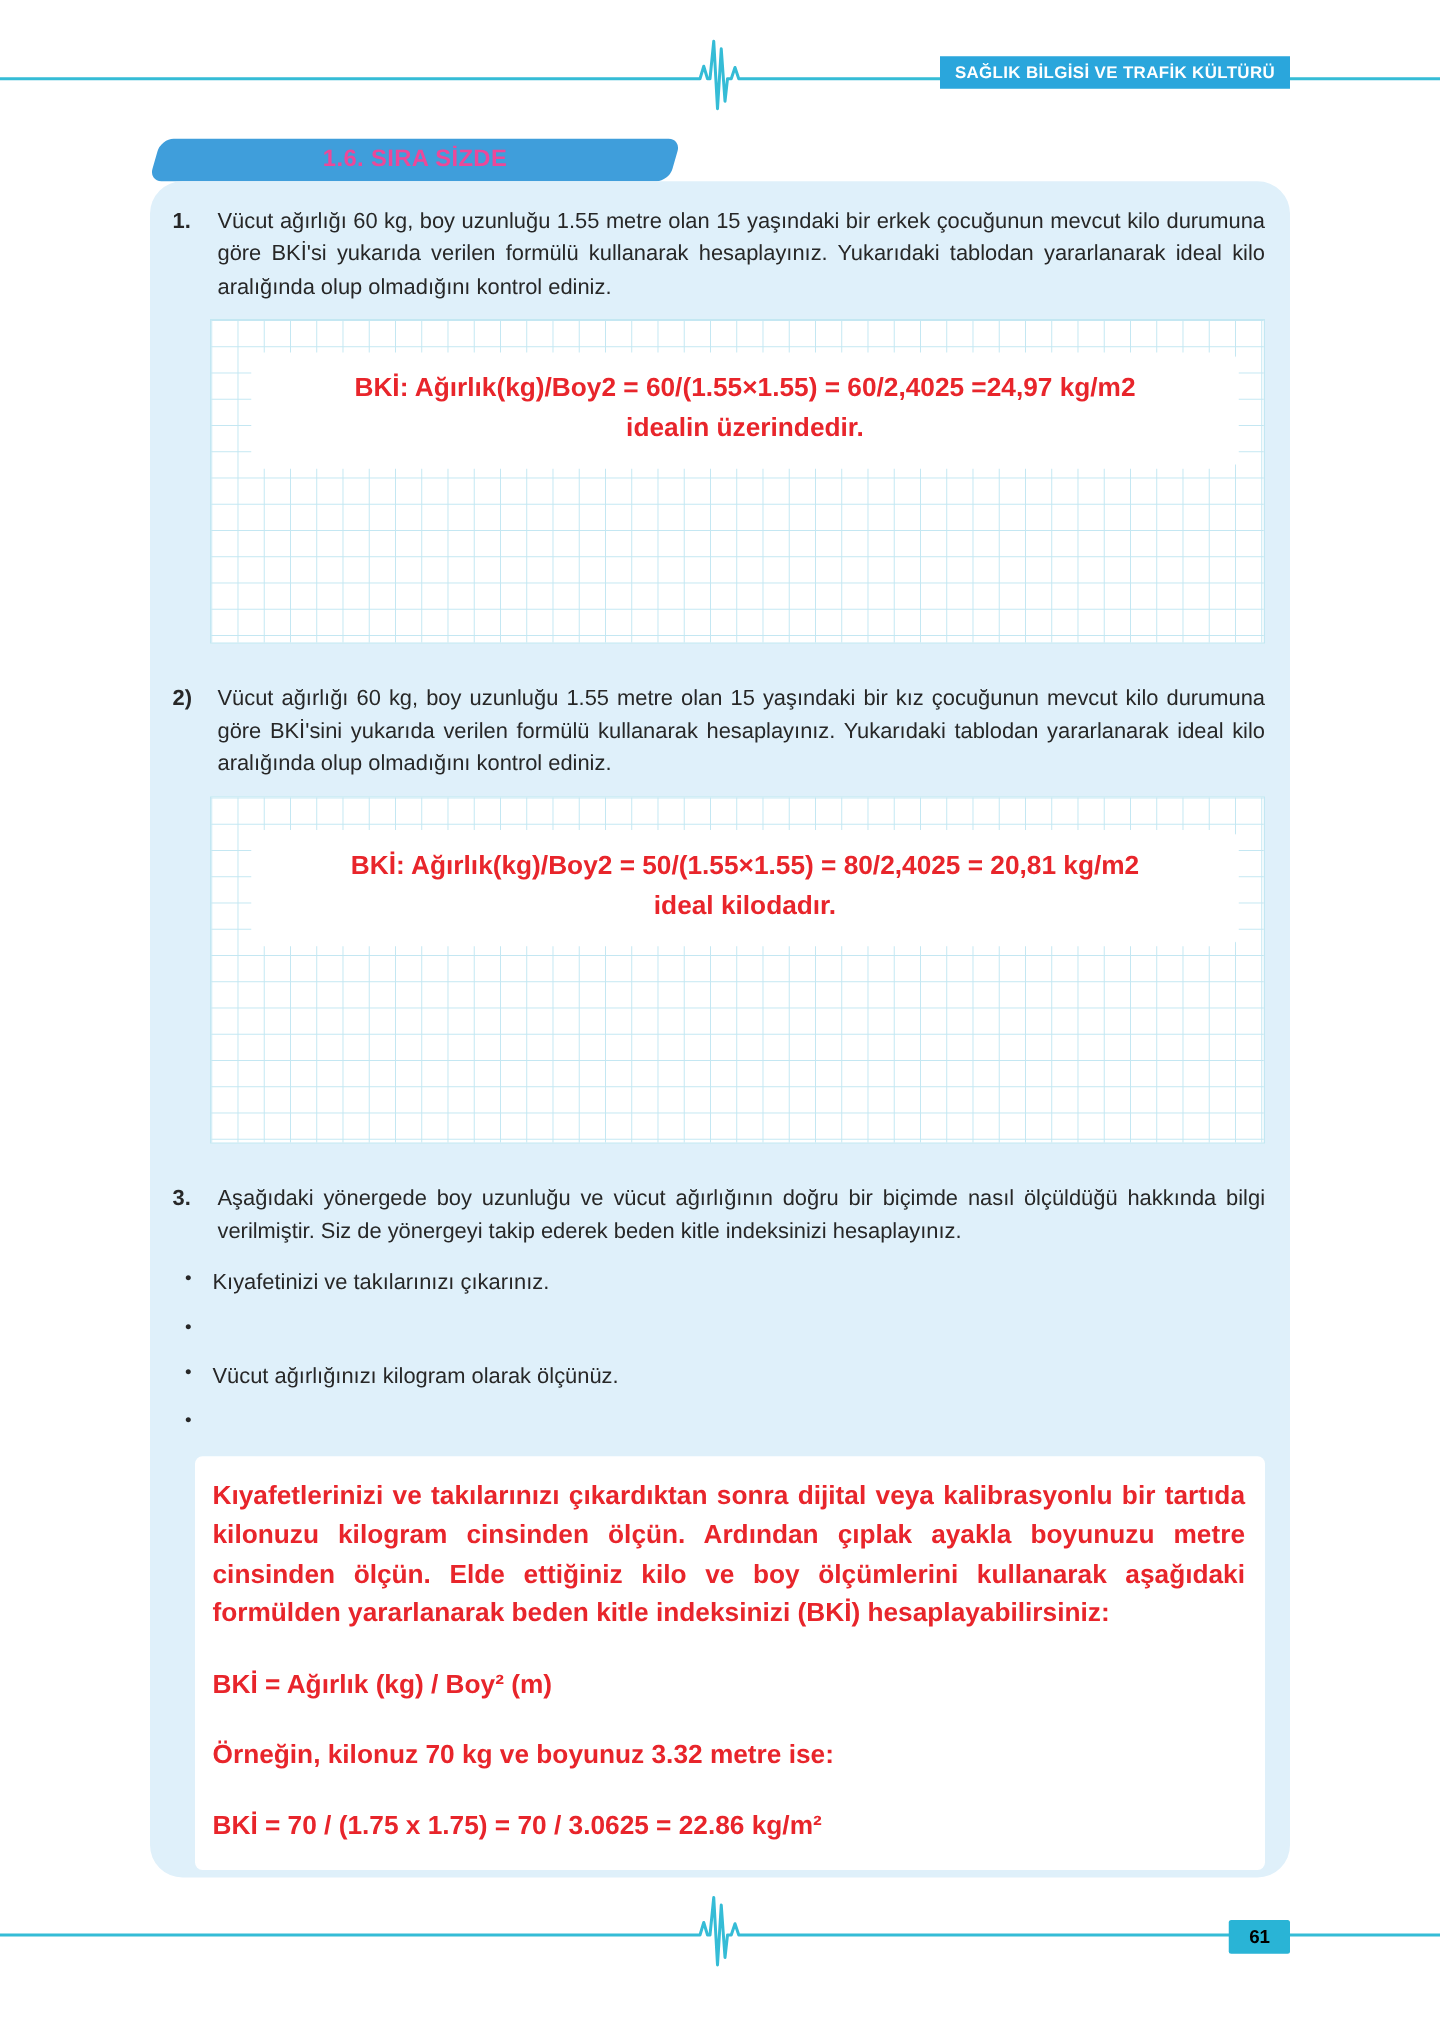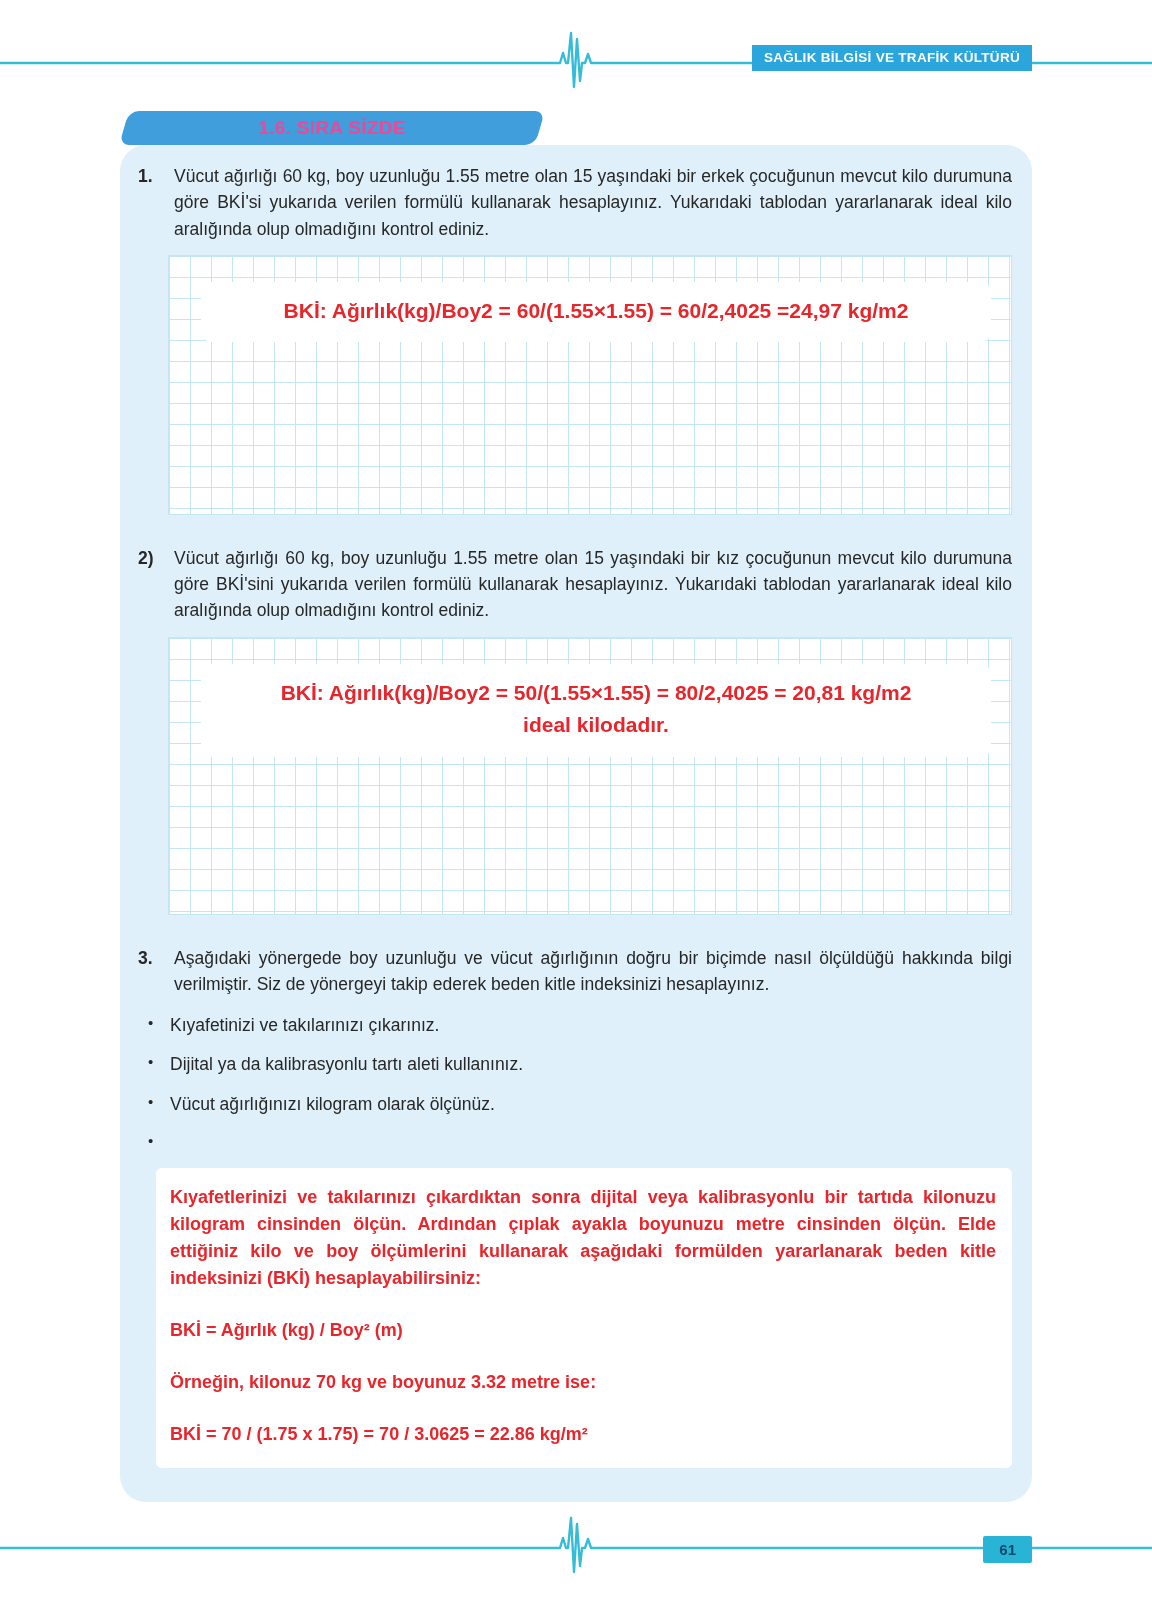--- a/index.html
+++ b/index.html
@@ -127,33 +127,33 @@
   
   .info-box {
     margin: 16px 2px 0 22px;
     background: #ffffff;
     border-radius: 6px;
     padding: 16px 16px 20px 14px;
   }
   .info-text {
     color: #e8252b;
     font-weight: bold;
-    font-size: 18px;
+    font-size: 21px;
     line-height: 1.5;
     text-align: justify;
   }
   .info-gap { margin-top: 25px; }
 
   
   .page-badge {
     position: absolute;
     right: 120px;
     top: 1536px;
     background: #29b4d6;
-    color: #0c4a6e;
+    color: #000000;
     font-weight: bold;
     font-size: 15px;
     line-height: 1;
     padding: 6px 16px;
     border-radius: 2px;
   }
 </style>
 </head>
 <body>
 
@@ -177,20 +177,21 @@
   <div class="panel">
 
     <div class="question">
       <div class="q-num">1.</div>
       <div class="q-text">Vücut ağırlığı 60 kg, boy uzunluğu 1.55 metre olan 15 yaşındaki bir erkek çocuğunun mevcut kilo durumuna göre BKİ'si yukarıda verilen formülü kullanarak hesaplayınız. Yukarıdaki tablodan yararlanarak ideal kilo aralığında olup olmadığını kontrol ediniz.</div>
     </div>
 
     <div class="grid-area grid-1">
       <div class="answer-box">
         <div class="answer-line">BKİ: Ağırlık(kg)/Boy2 = 60/(1.55×1.55) = 60/2,4025 =24,97 kg/m2</div>
+        <div class="answer-line">idealin üzerindedir.</div>
       </div>
     </div>
 
     <div class="question mt30">
       <div class="q-num">2)</div>
       <div class="q-text">Vücut ağırlığı 60 kg, boy uzunluğu 1.55 metre olan 15 yaşındaki bir kız çocuğunun mevcut kilo durumuna göre BKİ'sini yukarıda verilen formülü kullanarak hesaplayınız. Yukarıdaki tablodan yararlanarak ideal kilo aralığında olup olmadığını kontrol ediniz.</div>
     </div>
 
     <div class="grid-area grid-2">
       <div class="answer-box">
@@ -204,21 +205,20 @@
       <div class="q-text">Aşağıdaki yönergede boy uzunluğu ve vücut ağırlığının doğru bir biçimde nasıl ölçüldüğü hakkında bilgi verilmiştir. Siz de yönergeyi takip ederek beden kitle indeksinizi hesaplayınız.</div>
     </div>
 
     <ul class="bullets">
       <li>
         <span class="bullet-dot">•</span>
         <span>Kıyafetinizi ve takılarınızı çıkarınız.</span>
       </li>
       <li>
         <span class="bullet-dot">•</span>
-        <span>Dijital ya da kalibrasyonlu tartı aleti kullanınız.</span>
       </li>
       <li>
         <span class="bullet-dot">•</span>
         <span>Vücut ağırlığınızı kilogram olarak ölçünüz.</span>
       </li>
       <li>
         <span class="bullet-dot">•</span>
       </li>
     </ul>
 

